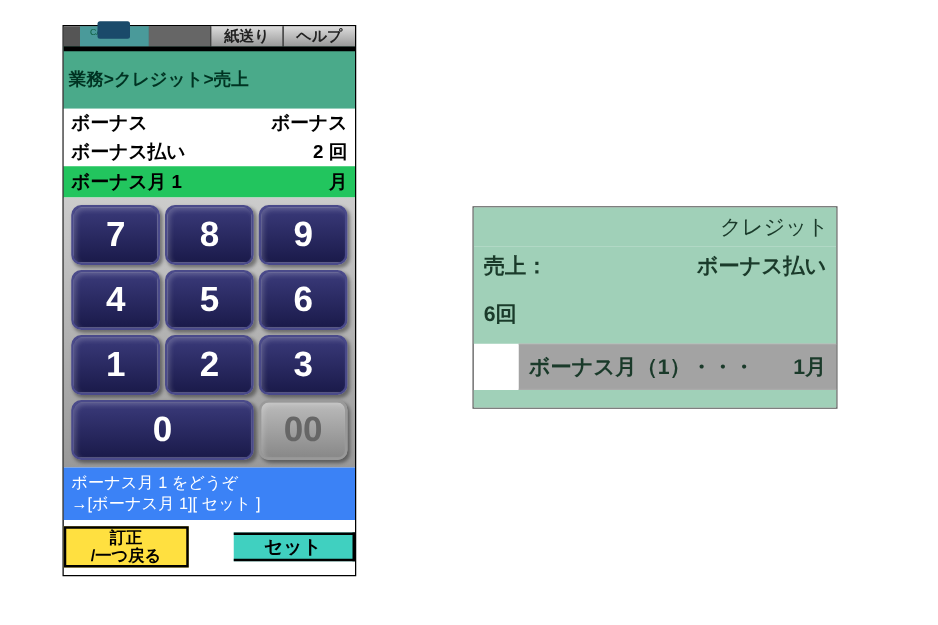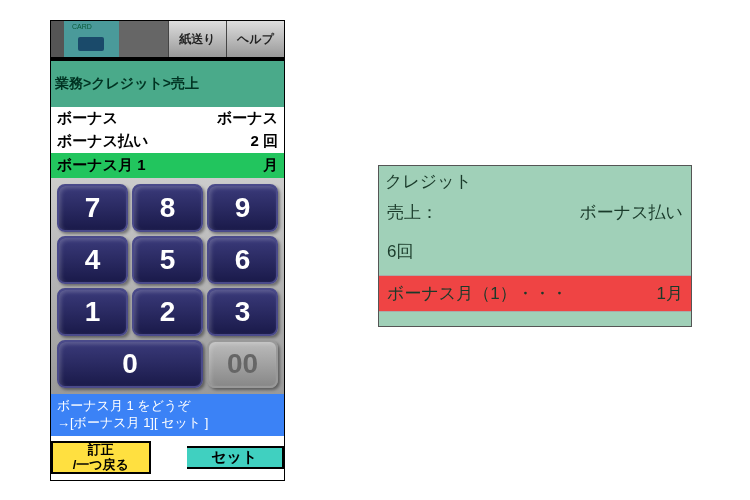--- a/index.html
+++ b/index.html
@@ -11,21 +11,21 @@
       position: relative;
     }
     .terminal {
       position: absolute;
       left: 50px;
       top: 20px;
       width: 235px;
       border: 1px solid #000;
     }
     .top-bar {
-      height: 36px;
+      height: 16px;
       display: flex;
       background: #555;
       padding-left: 13px;
     }
     .card-badge {
       width: 55px;
       background: #4a9a9a;
       display: flex;
       align-items: center;
       justify-content: center;
@@ -150,38 +150,40 @@
       justify-content: center;
       font-size: 15px;
       font-weight: bold;
       color: #000;
       margin-left: 36px;
     }
     .receipt {
       position: absolute;
       left: 378px;
       top: 165px;
-      width: 314px;
+      width: 292px;
       border: 1px solid #555;
+      text-align: right;
     }
     .receipt-header {
       background: #a0d0b8;
       padding: 4px 6px;
       font-size: 17px;
       color: #1a3a2a;
     }
     .receipt-row {
       display: flex;
       justify-content: space-between;
       padding: 4px 8px;
       font-size: 17px;
       color: #1a3a2a;
+      font-weight: bold;
     }
     .rr-green { background: #a0d0b8; padding-top: 12px; padding-bottom: 12px; }
-    .rr-white { background: #ef4444; border-top:1px solid #aaa; border-bottom:1px solid #aaa; padding-top: 6px; padding-bottom: 6px; }
+    .rr-white { background: #a3a3a3; border-top:1px solid #aaa; border-bottom:1px solid #aaa; padding-top: 6px; padding-bottom: 6px; margin-left: 36px; }
     .receipt-footer {
       height: 14px;
       background: #a0d0b8;
     }
   </style>
 </head>
 <body>
 
 <div class="terminal">
   <div class="top-bar">

